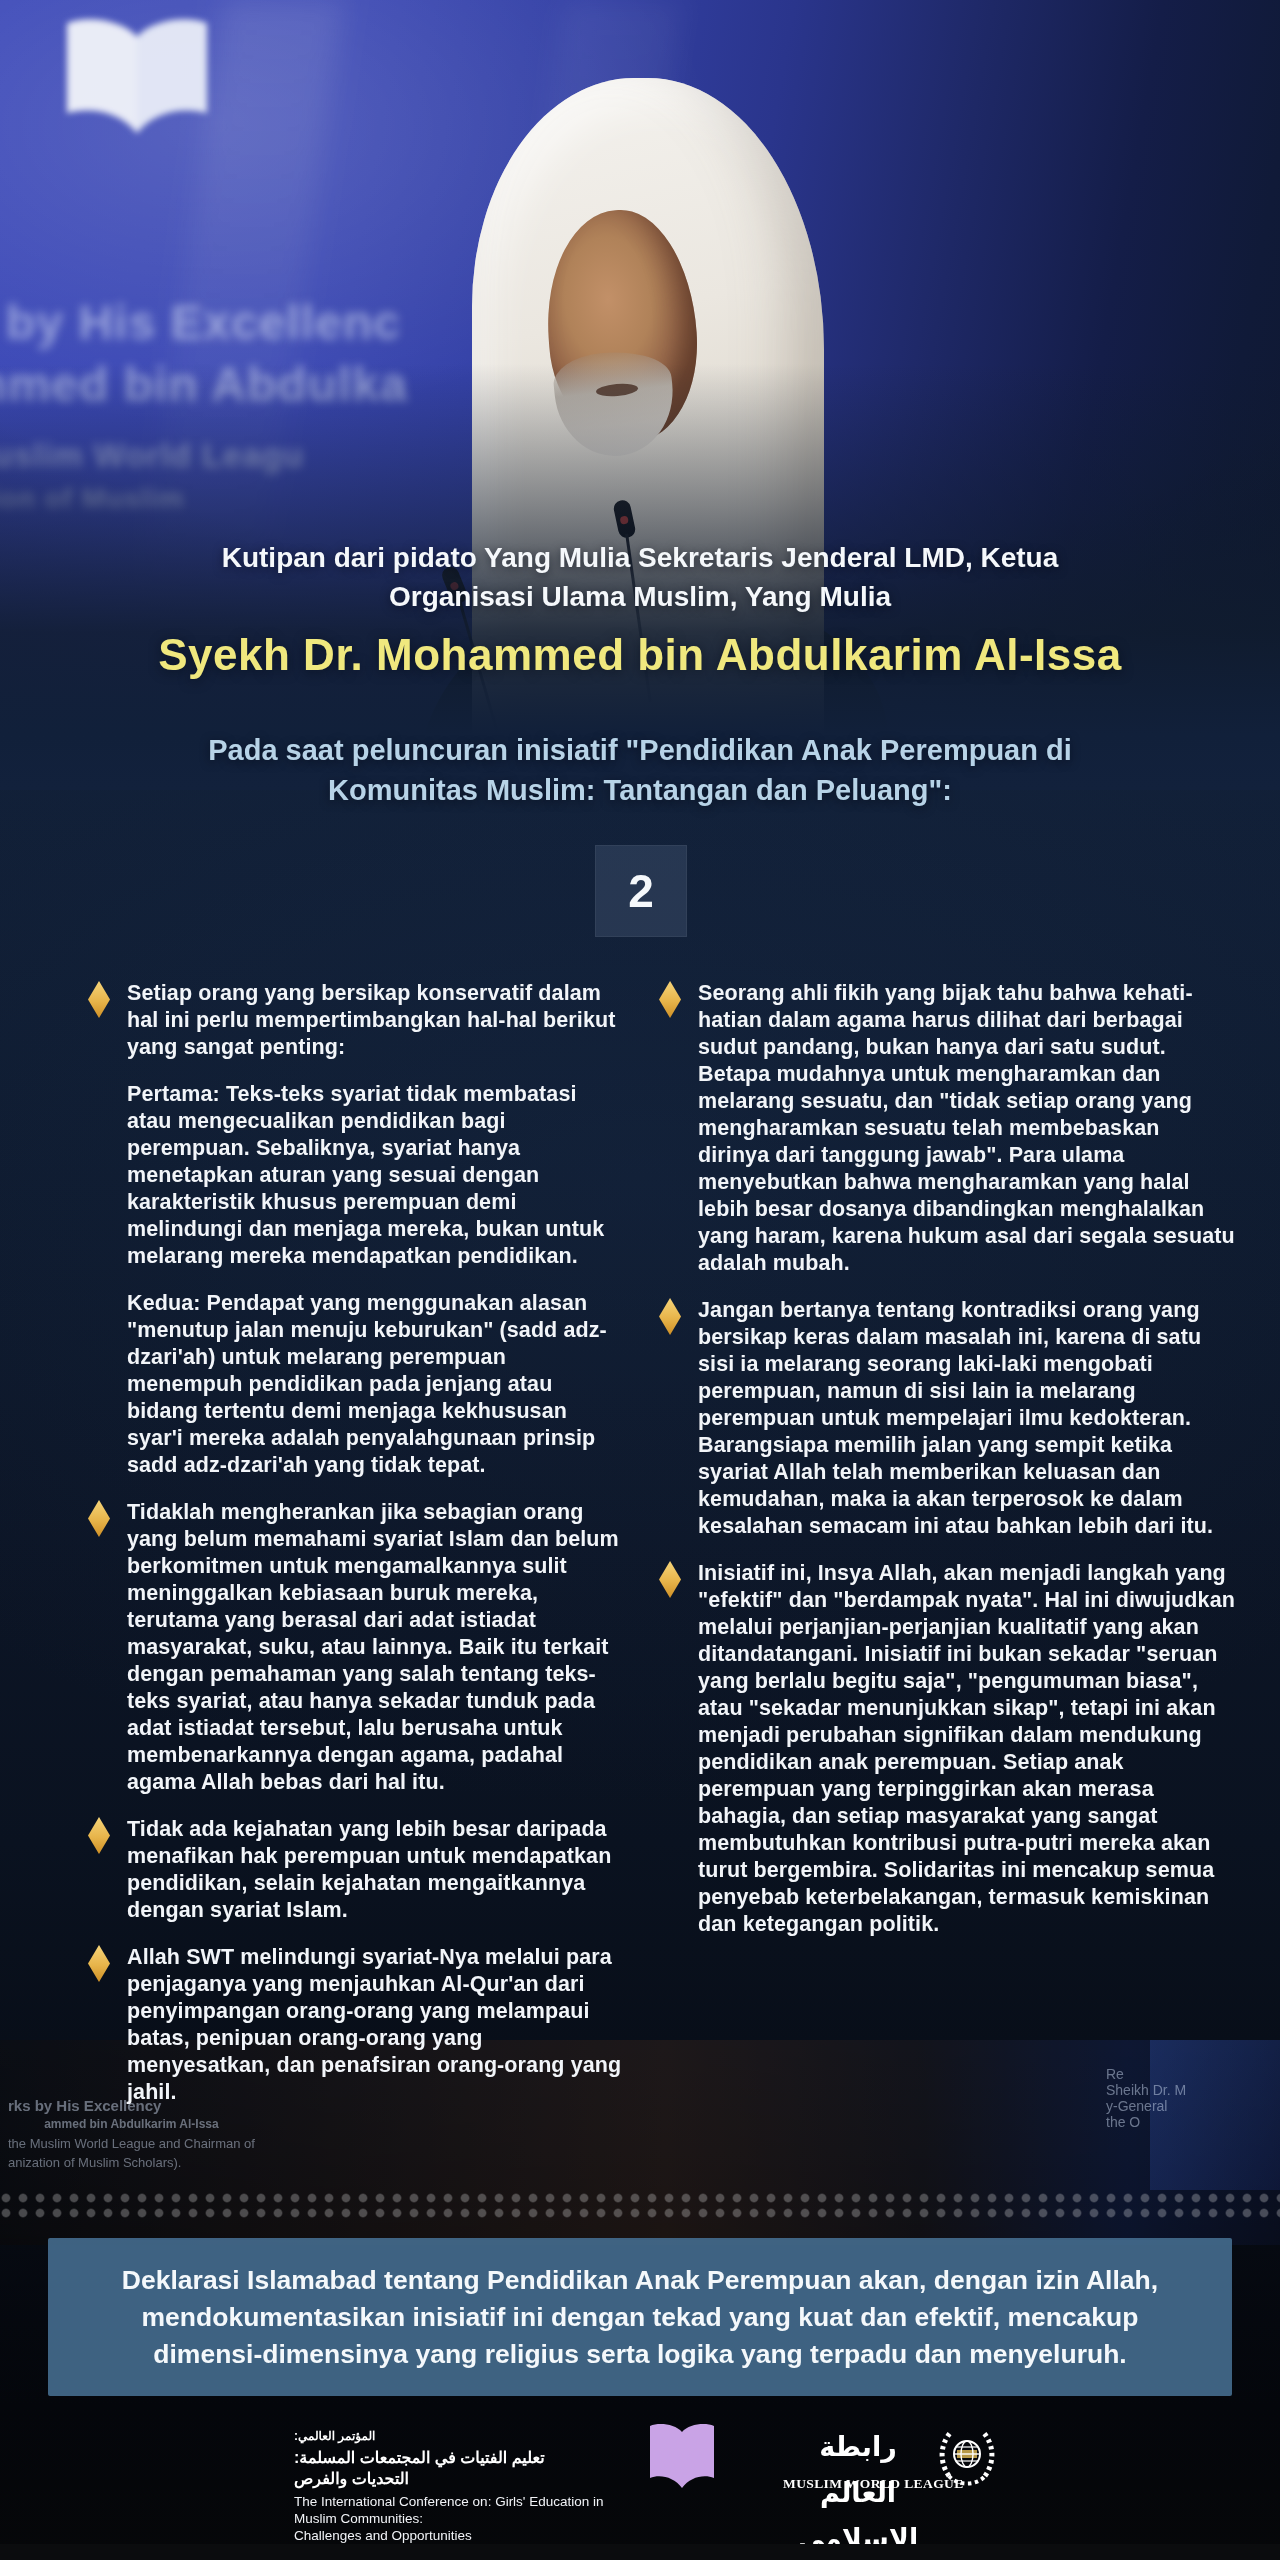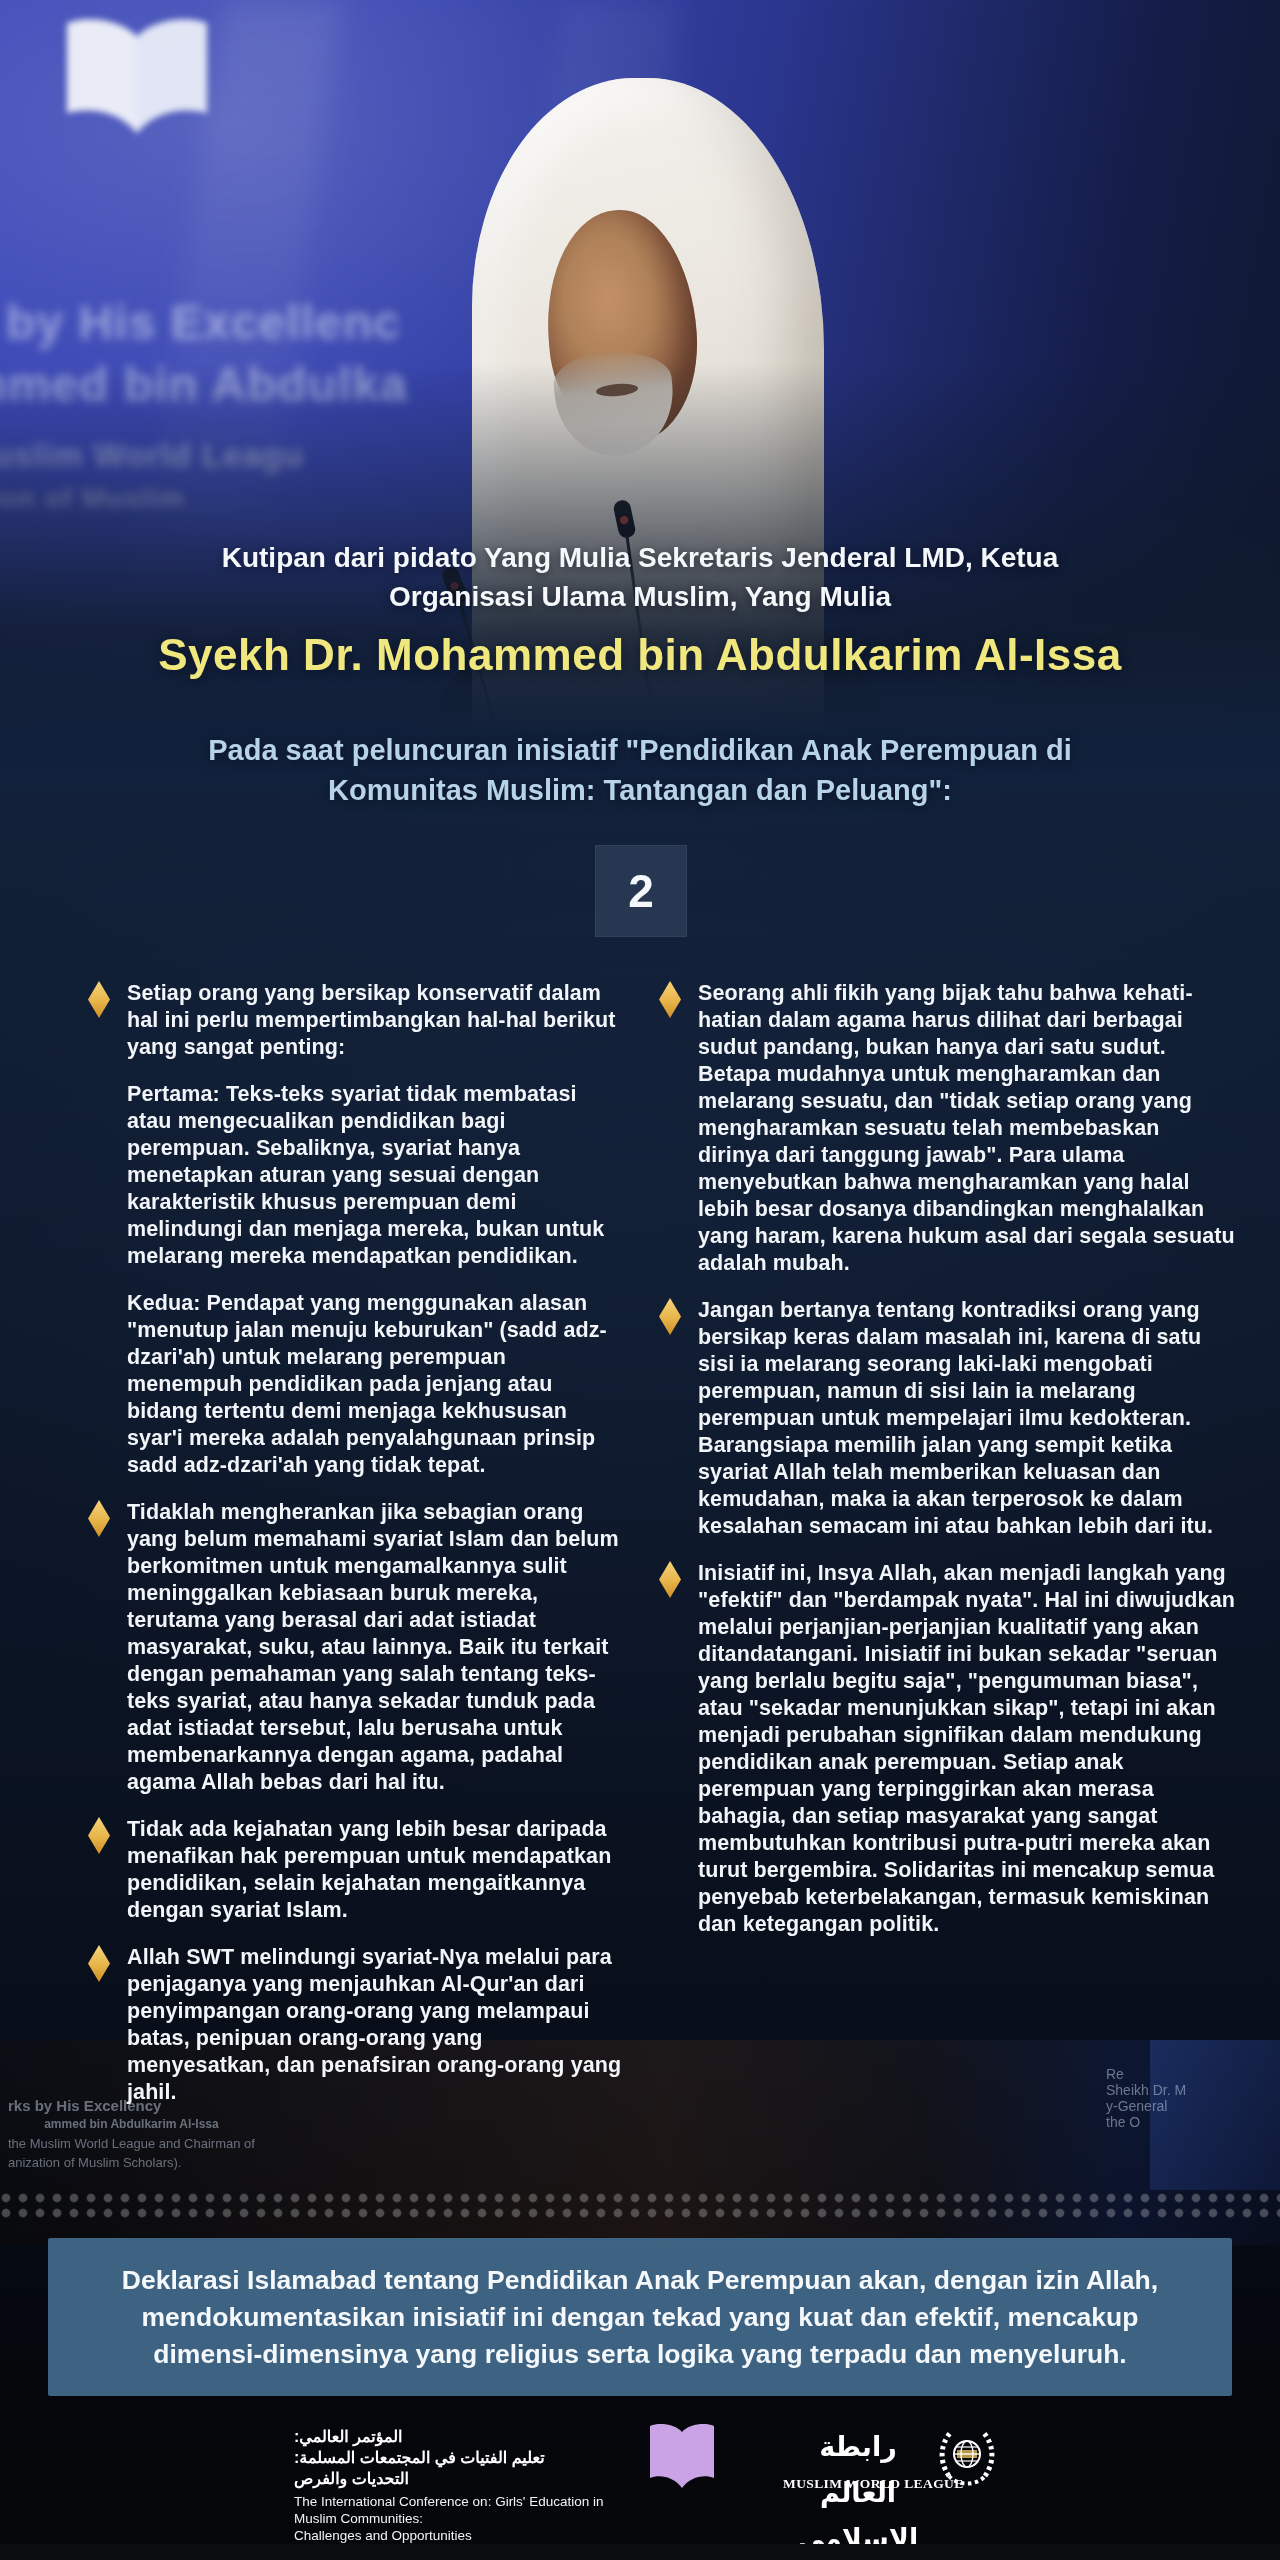--- a/index.html
+++ b/index.html
@@ -80,21 +80,21 @@
   .stage-caption .c1{font-size:15px;font-weight:700;}
   .stage-caption .c2{font-size:12px;font-weight:700;text-align:center;}
   .stage-caption-right{position:absolute;left:1106px;top:26px;color:rgba(200,214,236,0.5);font-size:14px;line-height:16px;text-align:left;width:160px;filter:blur(0.4px);}
   
   .declaration{position:absolute;left:48px;top:2238px;width:1184px;height:158px;z-index:2;
      background:rgba(67,105,139,0.93);border-radius:2px;display:flex;flex-direction:column;justify-content:center;
      color:#f4f8fb;font-size:26.5px;font-weight:700;line-height:37px;text-align:center;padding:0 24px;box-sizing:border-box;}
   
   .footer{position:absolute;left:0;top:2410px;width:1280px;height:150px;z-index:2;color:#fff;}
   .conf-text{position:absolute;left:294px;top:16px;width:346px;}
-  .conf-ar{direction:rtl;text-align:left;font-size:16px;font-weight:700;line-height:21px;width:252px;margin-left:0;}
+  .conf-ar{direction:rtl;text-align:left;font-size:12px;font-weight:700;line-height:21px;width:252px;margin-left:0;}
   .conf-ar2{direction:rtl;text-align:left;font-size:16px;font-weight:700;line-height:21px;width:252px;}
   .conf-en{font-size:13.5px;line-height:17px;margin-top:4px;color:#f2f4f8;}
   .purple-book{position:absolute;left:646px;top:10px;width:72px;height:78px;}
   .mwl{position:absolute;left:783px;top:14px;width:215px;height:84px;}
   .mwl-arabic{position:absolute;left:0;top:0;width:150px;text-align:center;direction:rtl;font-size:27px;font-weight:700;line-height:46px;font-family:"DejaVu Sans",sans-serif;}
   .mwl-en{position:absolute;left:0;top:52px;width:152px;font-family:"Liberation Serif",serif;font-size:13.5px;font-weight:700;letter-spacing:0.4px;white-space:nowrap;}
   .mwl-emblem{position:absolute;left:154px;top:0;width:60px;height:74px;}
   .bottom-bar{position:absolute;left:0;top:2544px;width:1280px;height:16px;background:#0b0c0e;z-index:3;}
 </style>
 </head>

